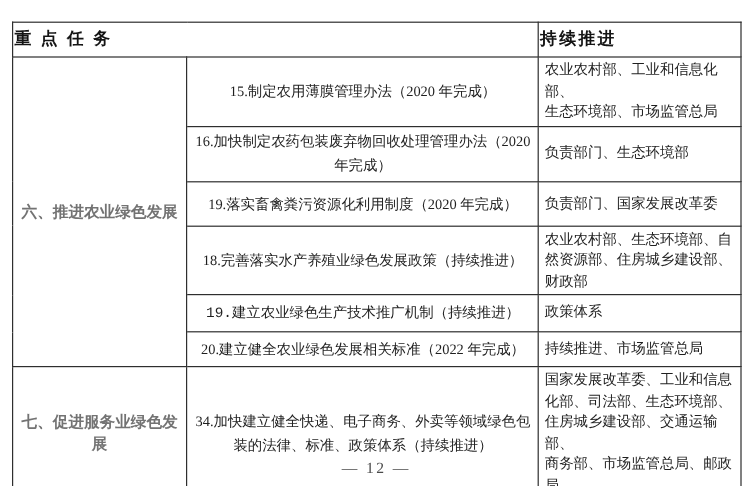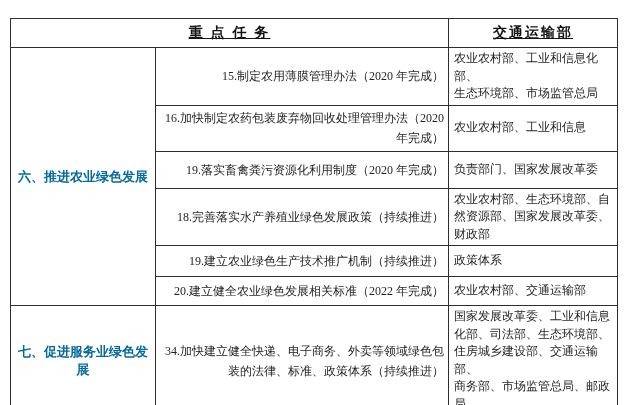--- a/index.html
+++ b/index.html
@@ -26,56 +26,54 @@
   }
   col.c-category { width: 145px; }
   col.c-task     { width: 293px; }
   col.c-dept     { width: 169px; }
   td {
     border: 1px solid #2e2e2e;
     vertical-align: middle;
     box-sizing: border-box;
   }
   td.th {
-    text-align: center;
     font-family: "Liberation Sans", "DejaVu Sans", sans-serif;
     font-weight: bold;
     font-size: 14px;
     letter-spacing: 2px;
     color: #141414;
-    text-decoration: underline;
   }
   td.cat {
     text-align: center;
     font-family: "Liberation Sans", "DejaVu Sans", sans-serif;
     font-weight: bold;
     font-size: 13px;
     padding: 2px 1px;
-    color: #0369a1;
+    color: #737373;
   }
   td.task {
     font-size: 12px;
     line-height: 20px;
     padding: 2px 4px 2px 5px;
     white-space: pre-line;
-    text-align: right;
+    text-align: center;
   }
   td.dept {
     font-size: 12px;
     line-height: 17.5px;
     padding: 2px 2px 2px 5px;
     white-space: pre-line;
     text-align: left;
   }
   tr.r-head { height: 29px; }
   tr.r15 { height: 37px; }
   tr.r16 { height: 46px; }
   tr.r17 { height: 37px; }
   tr.r18 { height: 55px; }
-  tr.r19 { height: 31px; }
+  tr.r19 { height: 31px; font-family: Liberation Mono, monospace; }
   tr.r20 { height: 29px; }
   tr.r21 { height: 91px; }
   .footer {
     position: absolute;
     left: 0;
     top: 382px;
     width: 627px;
     text-align: center;
     font-size: 13px;
     letter-spacing: 2px;
@@ -89,65 +87,66 @@
 
   <table class="doc-table">
     <colgroup>
       <col class="c-category">
       <col class="c-task">
       <col class="c-dept">
     </colgroup>
     <tbody>
       <tr class="r-head">
         <td class="th" colspan="2">重 点 任 务</td>
-        <td class="th">交通运输部</td>
+        <td class="th">持续推进</td>
       </tr>
 
       <tr class="r15">
         <td class="cat" rowspan="6">六、推进农业绿色发展</td>
         <td class="task">15.制定农用薄膜管理办法（2020 年完成）</td>
         <td class="dept">农业农村部、工业和信息化部、
 生态环境部、市场监管总局</td>
       </tr>
 
       <tr class="r16">
         <td class="task">16.加快制定农药包装废弃物回收处理管理办法（2020
 年完成）</td>
-        <td class="dept">农业农村部、工业和信息</td>
+        <td class="dept">负责部门、生态环境部</td>
       </tr>
 
       <tr class="r17">
         <td class="task">19.落实畜禽粪污资源化利用制度（2020 年完成）</td>
         <td class="dept">负责部门、国家发展改革委</td>
       </tr>
 
       <tr class="r18">
         <td class="task">18.完善落实水产养殖业绿色发展政策（持续推进）</td>
         <td class="dept">农业农村部、生态环境部、自
-然资源部、国家发展改革委、
+然资源部、住房城乡建设部、
 财政部</td>
       </tr>
 
       <tr class="r19">
         <td class="task">19.建立农业绿色生产技术推广机制（持续推进）</td>
         <td class="dept">政策体系</td>
       </tr>
 
       <tr class="r20">
         <td class="task">20.建立健全农业绿色发展相关标准（2022 年完成）</td>
-        <td class="dept">农业农村部、交通运输部</td>
+        <td class="dept">持续推进、市场监管总局</td>
       </tr>
 
       <tr class="r21">
         <td class="cat">七、促进服务业绿色发展</td>
         <td class="task">34.加快建立健全快递、电子商务、外卖等领域绿色包
 装的法律、标准、政策体系（持续推进）</td>
         <td class="dept">国家发展改革委、工业和信息
 化部、司法部、生态环境部、
 住房城乡建设部、交通运输部、
 商务部、市场监管总局、邮政
 局</td>
       </tr>
     </tbody>
   </table>
 
+  <div class="footer">— 12 —</div>
 
 </div>
 
 </body></html>

